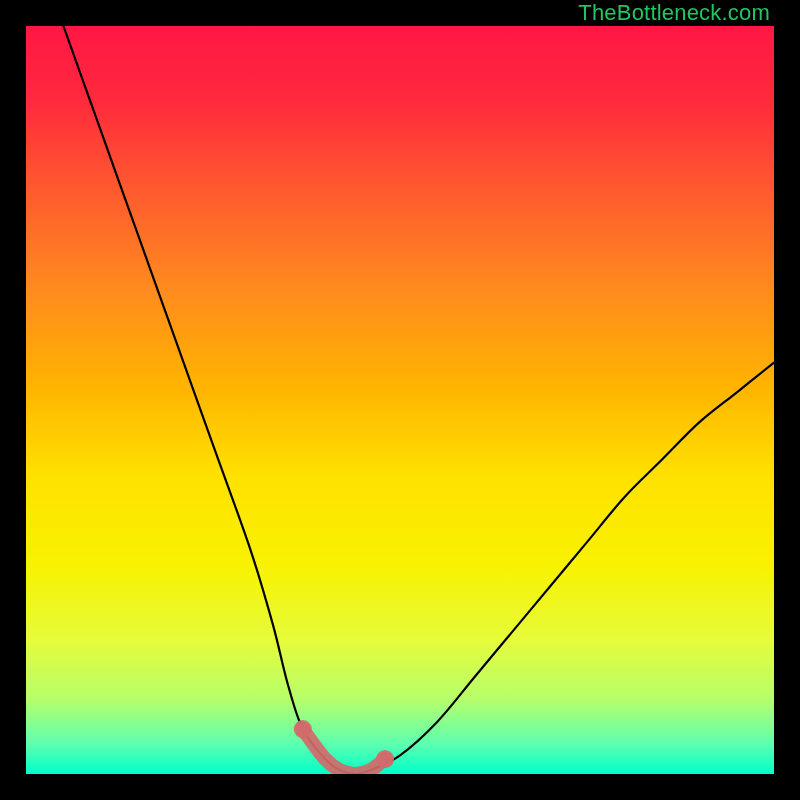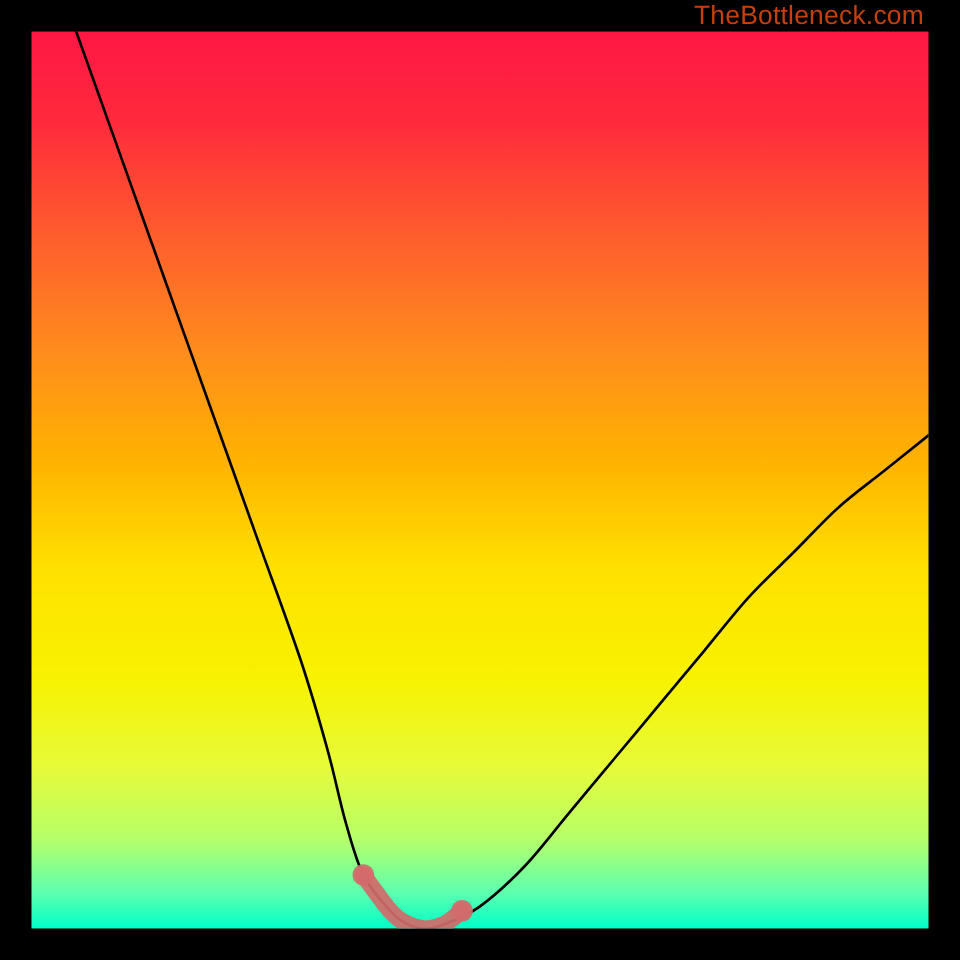--- a/index.html
+++ b/index.html
@@ -25,21 +25,21 @@
     overflow: hidden;
   }
   .gradient-bg {
     position: absolute;
     inset: 0;
   }
   .watermark {
     position: absolute;
     top: 0px;
     right: 30px;
-    color: #c2410c;
+    color: #22c55e;
     font-size: 22px;
     font-weight: 500;
     letter-spacing: 0.2px;
   }
   svg.curve {
     position: absolute;
     inset: 0;
   }
 </style>
 </head>

